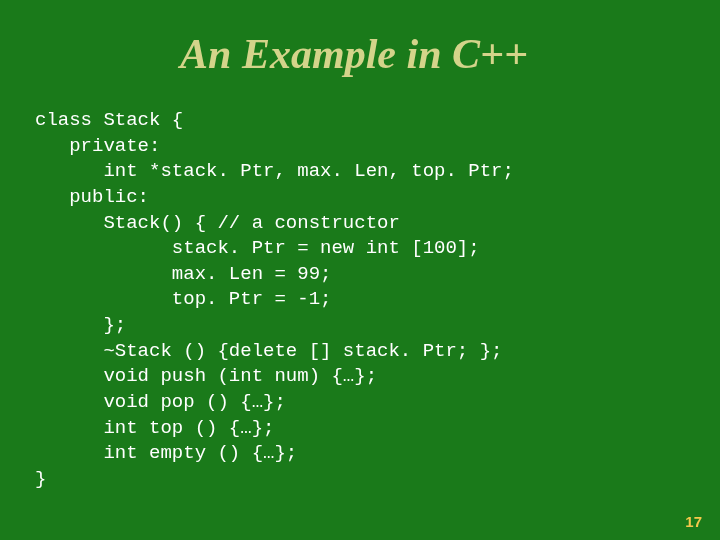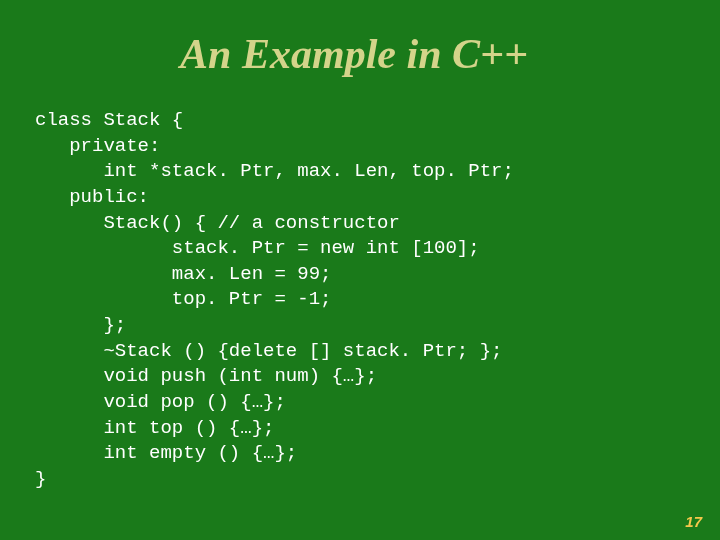--- a/index.html
+++ b/index.html
@@ -36,21 +36,20 @@
     margin: 0;
   }
   .pagenum {
     position: absolute;
     bottom: 10px;
     right: 18px;
     color: #f5c84c;
     font-family: Arial, sans-serif;
     font-size: 15px;
     font-weight: bold;
-    font-style: italic;
   }
 </style>
 </head>
 <body>
 
 <div class="slide">
   <div class="title">An Example in C++</div>
   <pre class="code">class Stack {
    private:
       int *stack. Ptr, max. Len, top. Ptr;

